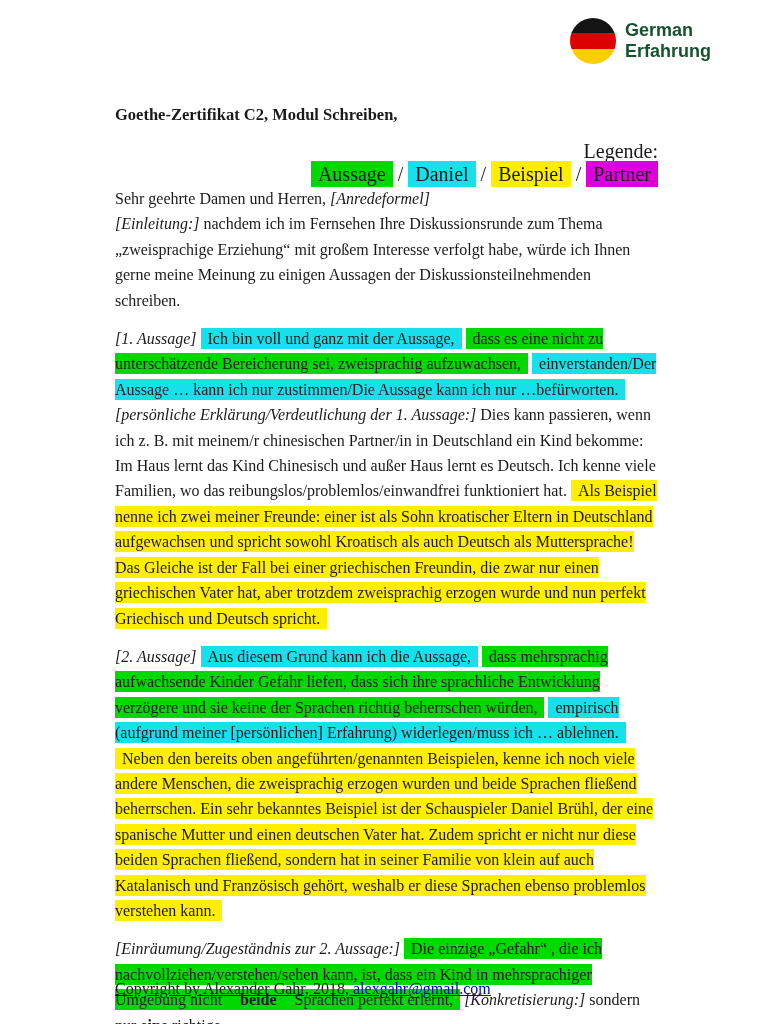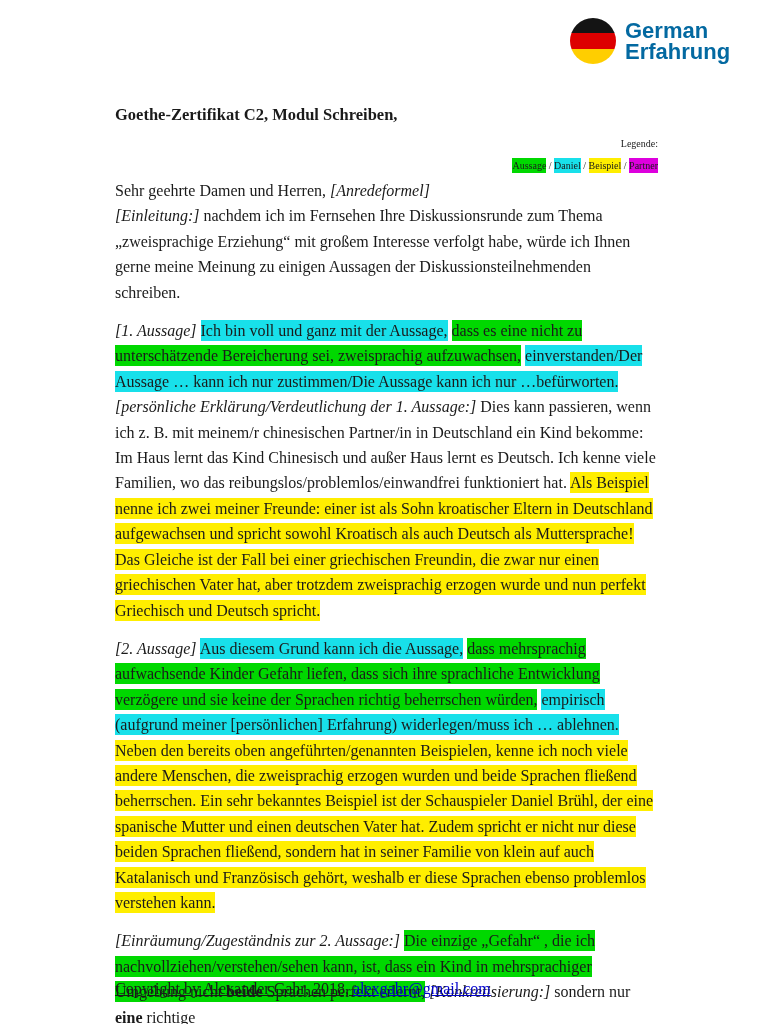--- a/index.html
+++ b/index.html
@@ -15,31 +15,31 @@
   .logo{position:absolute;top:18px;left:570px;display:flex;align-items:center;gap:9px;}
   .flag-circle{
     width:46px;height:46px;border-radius:50%;
     background:linear-gradient(to bottom,
       var(--flag_black) 0 33.3%,
       var(--flag_red) 33.3% 66.6%,
       var(--flag_gold) 66.6% 100%);
   }
   .brand{
     font-family:"Liberation Sans","DejaVu Sans",sans-serif;
-    font-weight:bold;font-size:22px;line-height:21px;color:#0369a1;
+    font-weight:bold;font-size:18px;line-height:21px;color:#14532d;
   }
   
   .content{position:absolute;left:115px;top:64px;width:543px;}
   .doc-title{font-size:16.5px;font-weight:bold;line-height:21px;margin-top:40px;}
-  .legend{margin-top:8px;text-align:right;font-size:10px;line-height:21px;}
+  .legend{margin-top:16px;text-align:right;font-size:20px;line-height:21px;}
   .legend-items{line-height:24px;}
   .body-paragraphs p{margin:0 0 13px 0;font-size:16px;line-height:25.4px;text-align:left;}
   .seg-italic{font-style:italic;}
   .seg-bold{font-weight:bold;}
-  .hl,.seg-green,.seg-cyan,.seg-yellow,.seg-green-bold{padding:2px 0;}
+  .hl,.seg-green,.seg-cyan,.seg-yellow,.seg-green-bold{padding:2px 7px;}
   .hl-green,.seg-green,.seg-green-bold{background:var(--green);}
   .hl-cyan,.seg-cyan{background:var(--cyan);}
   .hl-yellow,.seg-yellow{background:var(--yellow);text-align:right;}
   .hl-magenta{background:var(--magenta);}
   .seg-green-bold{font-weight:bold;}
   
   .footer{position:absolute;left:115px;top:980px;font-size:16px;text-decoration:underline;}
   .footer a{color:var(--link);text-decoration:underline;}
 </style>
 </head>

